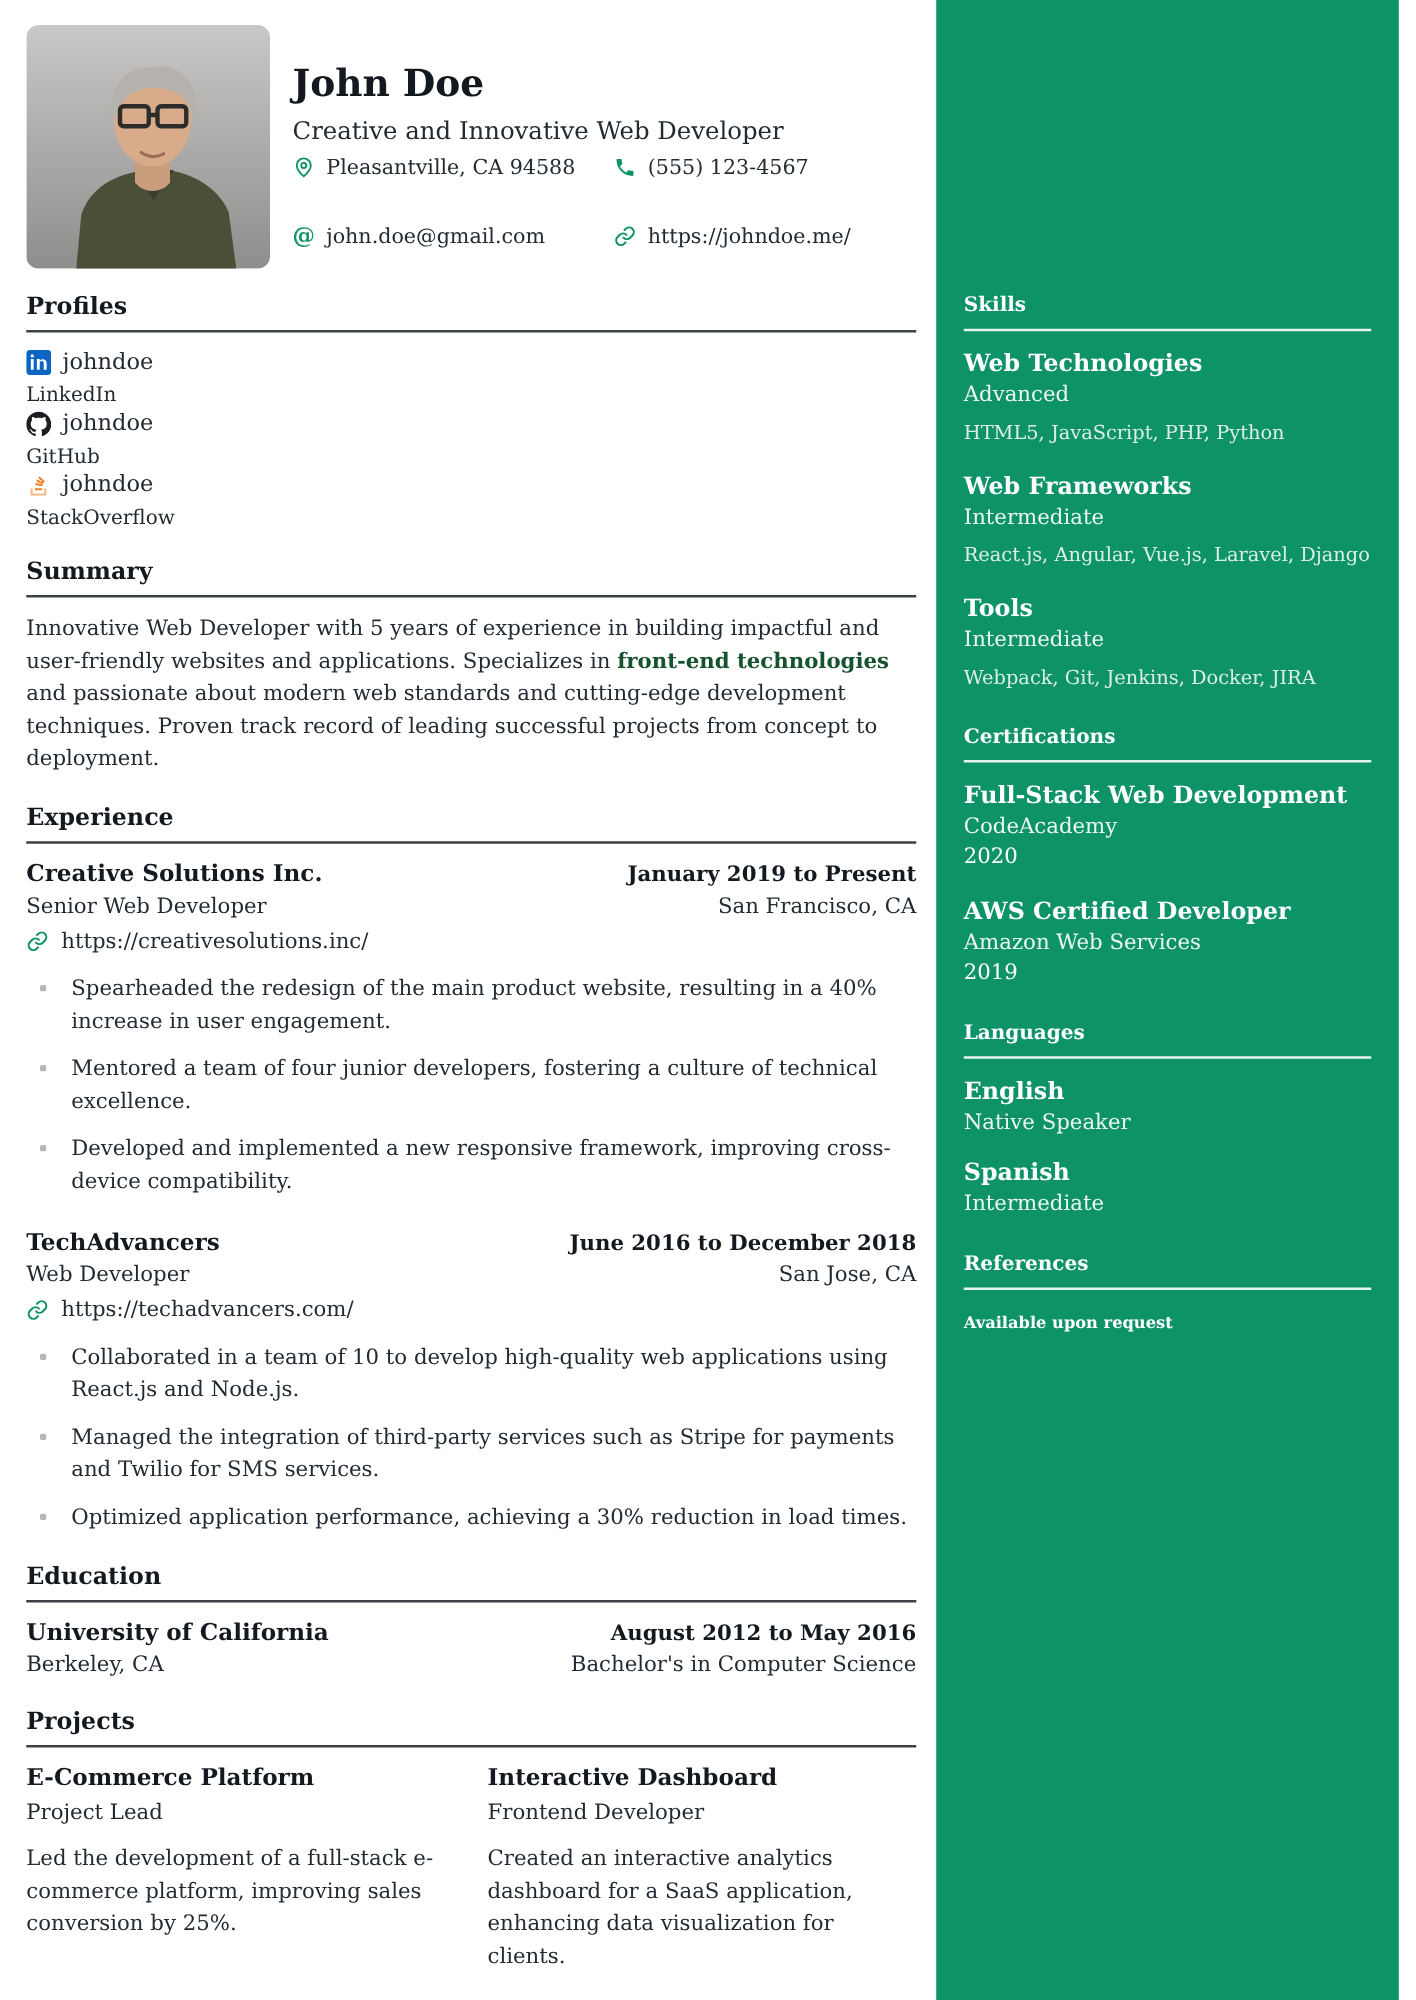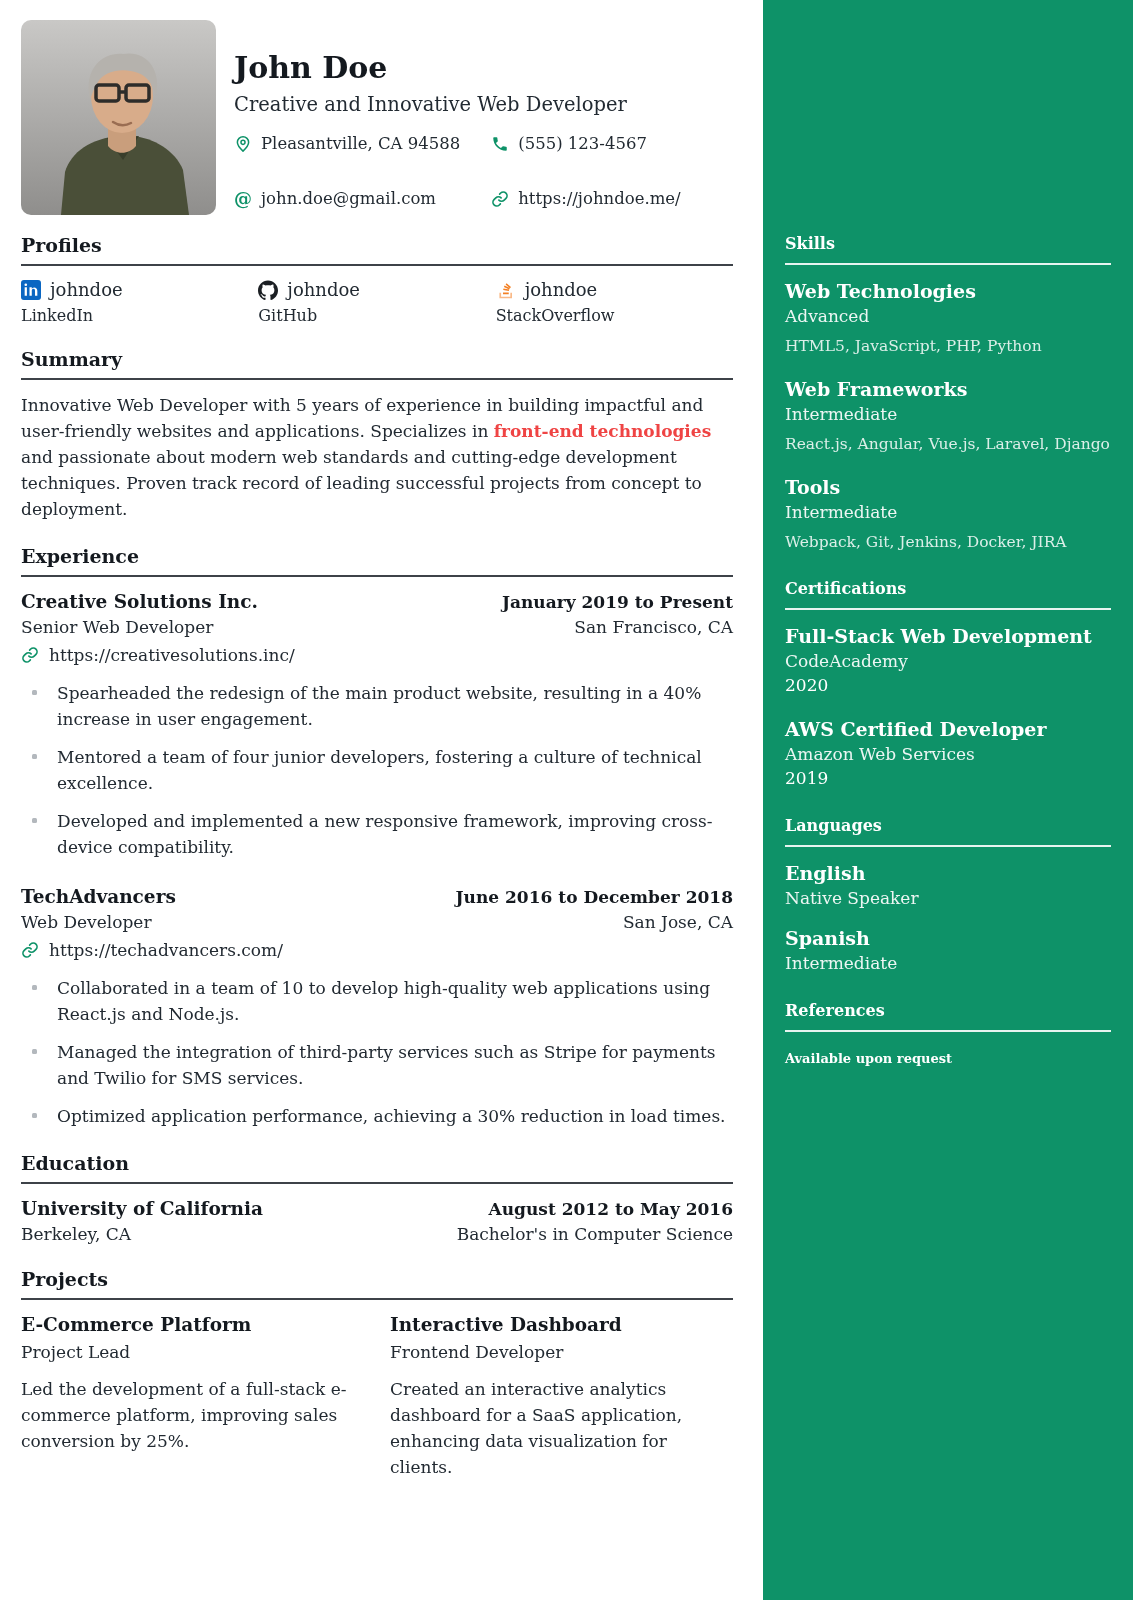--- a/index.html
+++ b/index.html
@@ -14,21 +14,21 @@
   .page{
     position:relative;
     width:1133px;height:1600px;
     background:#ffffff;
     overflow:hidden;
     font-family:"DejaVu Serif","Liberation Serif",serif;
     color:#222a32;
   }
   
   .sidebar{
-    position:absolute;top:0;right:0;bottom:0;width:370px;
+    position:absolute;top:0;right:14px;bottom:0;width:370px;
     background:var(--sidebar-bg);
     padding:234px 22px 0 22px;
     color:#ffffff;
   }
   .sb-section{margin-bottom:26px;}
   .sb-heading{
     font-size:16px;font-weight:bold;line-height:20px;color:#ffffff;
     border-bottom:2px solid rgba(255,255,255,.9);
     padding-bottom:9px;margin-bottom:14px;
   }
@@ -43,41 +43,41 @@
   .main{position:absolute;top:0;left:21px;width:712px;}
   .header{display:flex;margin-top:20px;}
   .photo{
     width:195px;height:195px;border-radius:10px;overflow:hidden;flex:0 0 195px;
   }
   .id-block{margin-left:18px;padding-top:30px;}
   .name{font-size:30px;line-height:36px;font-weight:bold;color:#14191f;}
   .subtitle{font-size:19.5px;line-height:26px;margin-top:6px;color:#222a32;}
   .contact-grid{
     display:grid;grid-template-columns:auto auto;justify-content:start;
-    column-gap:18px;row-gap:3px;margin-top:14px;gap:31px;
+    column-gap:18px;row-gap:3px;margin-top:4px;gap:31px;
   }
   .contact-item{display:flex;align-items:center;font-size:16.5px;line-height:24px;}
   .cicon{display:inline-flex;width:18px;height:18px;margin-right:9px;color:var(--accent);flex:0 0 18px;}
   .cicon svg{width:18px;height:18px;}
   .at-glyph{font-size:18px;font-weight:bold;color:var(--accent);margin-right:9px;line-height:18px;}
   .section{margin-top:22px;}
   .section.tight{margin-top:24px;}
   .m-heading{
     font-size:19px;font-weight:bold;line-height:20px;color:#14191f;
     border-bottom:2px solid #3d4248;padding-bottom:9px;margin-bottom:12px;
   }
   
-  .profiles-grid{display:grid;grid-template-columns:repeat(3,1fr);}
+  .profiles-grid{display:grid;grid-template-columns:repeat(1,1fr);}
   .profile-user{display:flex;align-items:center;font-size:18px;line-height:24px;}
   .picon{display:inline-flex;width:20px;height:20px;margin-right:9px;flex:0 0 20px;}
   .picon svg{width:20px;height:20px;}
   .profile-network{font-size:16px;line-height:22px;margin-top:3px;color:#222a32;}
   
   .summary-p{font-size:17px;line-height:26px;margin-top:2px;}
-  .bold-inline{font-weight:bold;color:#ef4444;}
+  .bold-inline{font-weight:bold;color:#14532d;}
   
   .job{margin-bottom:24px;}
   .job:last-child{margin-bottom:12px;}
   .row-between{display:flex;justify-content:space-between;align-items:flex-end;}
   .co-name{font-size:18.5px;font-weight:bold;line-height:26px;color:#14191f;}
   .co-dates{font-size:17px;font-weight:bold;line-height:26px;color:#14191f;text-align:right;}
   .co-pos{font-size:17px;line-height:25px;}
   .co-loc{font-size:17px;line-height:25px;text-align:right;}
   .url-row{display:flex;align-items:center;font-size:17px;line-height:26px;margin-top:2px;}
   .url-row .cicon{margin-right:10px;}

